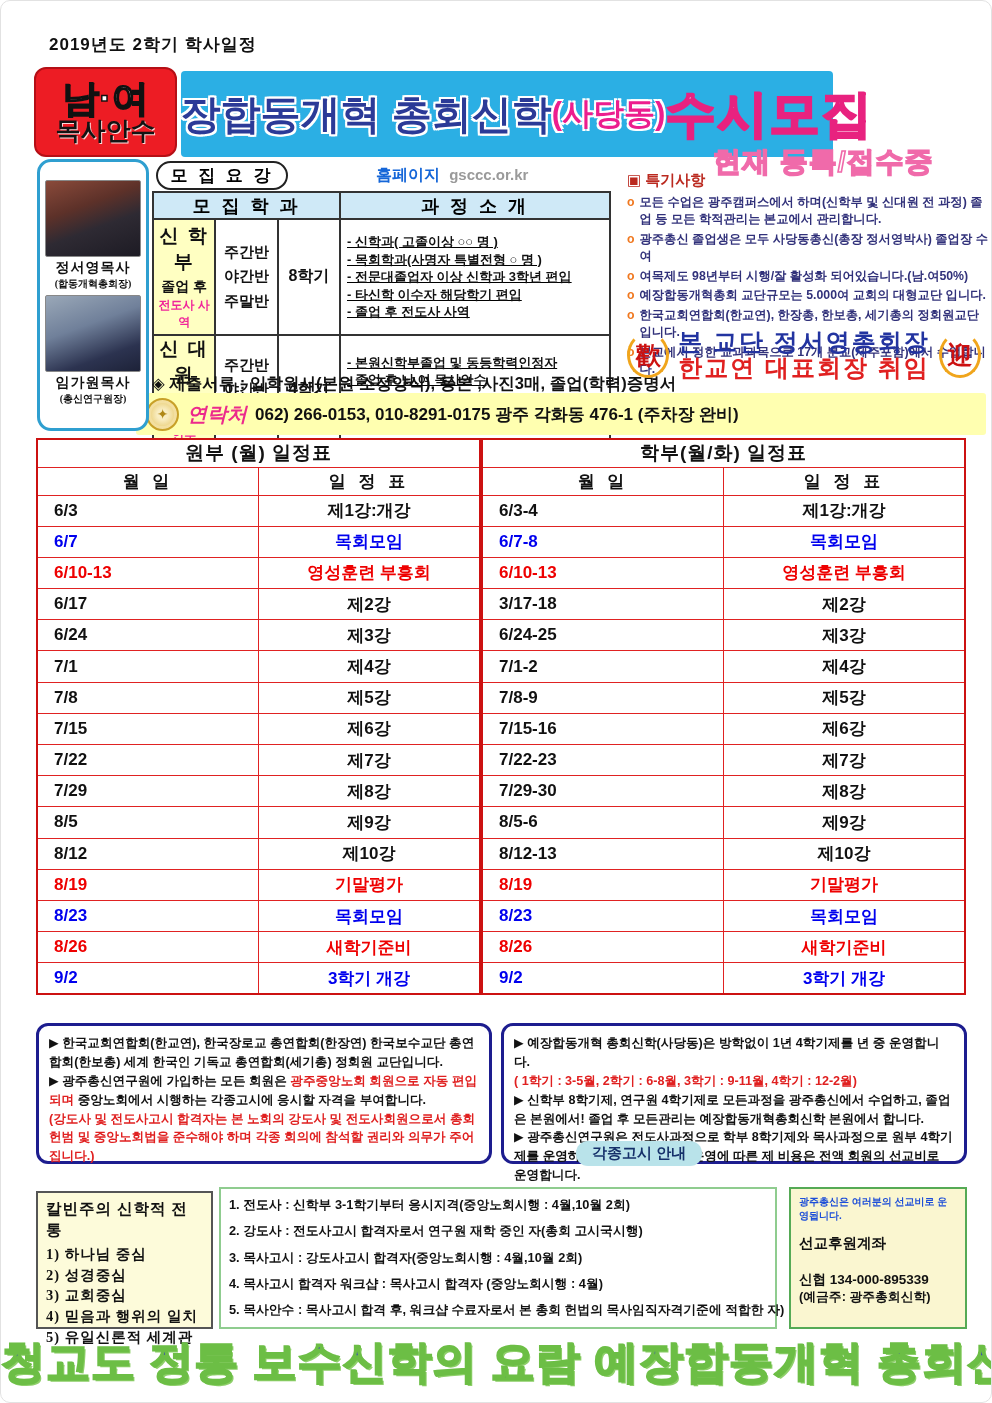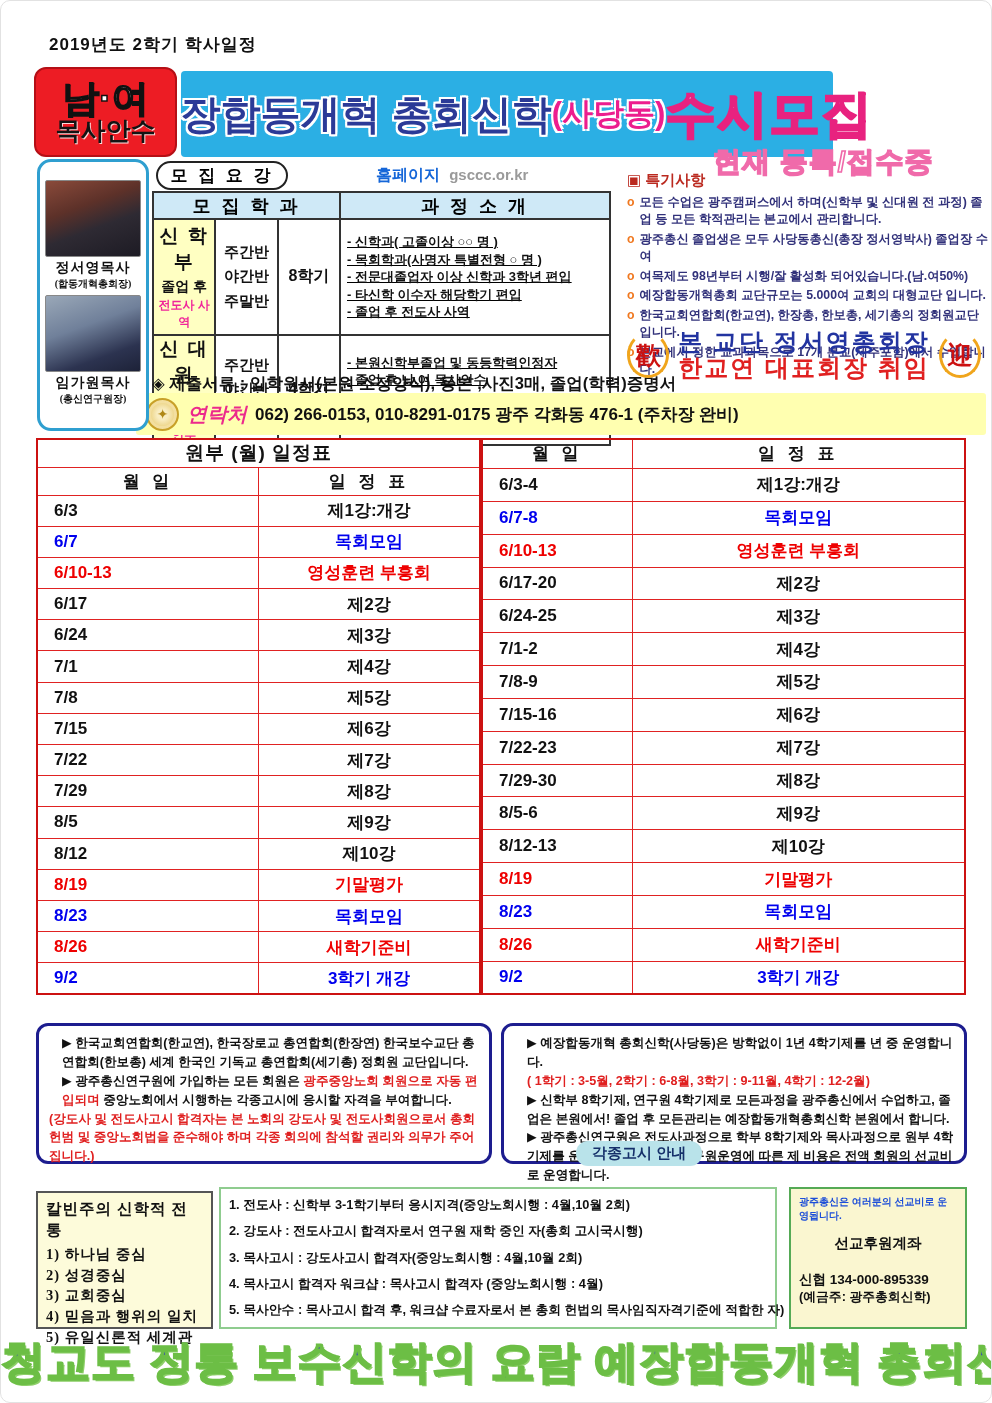--- a/index.html
+++ b/index.html
@@ -81,34 +81,34 @@
   td.d-cell { width:150px; padding-left:16px; }
   td.e-cell { text-align:center; }
   tr.c-black td { color:#111; }
   tr.c-blue td { color:#0000ee; }
   tr.c-red td { color:#ee0000; }
 
   
   .ibox { position:absolute; border:3px solid #1d1d8f; border-radius:12px; background:#fff; padding:8px 10px 6px; }
   .ibox-left { left:35px; top:1022px; width:456px; height:141px; }
   .ibox-right { left:500px; top:1022px; width:466px; height:141px; }
-  .ib-item { font-size:12.6px; font-weight:bold; color:#111; line-height:1.5;margin-left:13px; }
+  .ib-item { font-size:12.6px; font-weight:bold; color:#111; line-height:1.5; }
   .ib-red { color:#e02020; }
   .ib-note { font-size:12.6px; font-weight:bold; color:#e02020; line-height:1.5; }
 
   
   .exam-pill { position:absolute; left:575px; top:1140px; background:#b9e3ea; border-radius:12px; padding:3px 16px; font-size:15px; font-weight:900; color:#15306a; }
   .calvin-box { position:absolute; left:35px; top:1190px; width:177px; height:138px; background:#fdfbda; border:2px solid #555; padding:6px 8px; font-family:"Liberation Serif","DejaVu Serif",serif; }
   .calvin-title { font-size:15.5px; font-weight:900; color:#111; letter-spacing:1px; margin-bottom:3px; }
   .calvin-item { font-size:14.5px; font-weight:bold; color:#111; line-height:1.43; letter-spacing:1px; }
   .exam-box { position:absolute; left:218px; top:1186px; width:558px; height:142px; border:2px solid #8fcc8f; background:#fff; padding:8px 8px; display:flex; flex-direction:column; justify-content:space-between; }
   .exam-item { font-size:12.8px; font-weight:bold; color:#111; white-space:nowrap; }
   .donate-box { position:absolute; left:788px; top:1186px; width:178px; height:142px; border:2px solid #55aa55; background:#faf6d0; padding:6px 8px; }
   .donate-notice { font-size:10px; font-weight:bold; color:#1d4ed8; line-height:1.35; margin-bottom:12px; }
-  .donate-title { font-size:14.5px; font-weight:900; color:#111;text-align:center; }
+  .donate-title { font-size:14.5px; font-weight:900; color:#111; }
   .donate-acct { font-size:13.5px; font-weight:bold; color:#111; margin-top:18px; }
   .donate-holder { font-size:12.8px; font-weight:bold; color:#111; }
 
   
   .footer-banner { position:absolute; left:0; top:1332px; width:992px; text-align:center; font-size:44px; font-weight:900; color:#3848b8; -webkit-text-stroke:2px #6cbe45; letter-spacing:1px; white-space:nowrap; text-shadow:2px 2px 0 #8ecf6a; }
 </style>
 </head>
 <body>
 
 <div class="page">
@@ -340,20 +340,23 @@
           </tr>
 
           <tr class="c-blue">
             <td class="d-cell">9/2</td>
             <td class="e-cell">3학기 개강</td>
           </tr>
         </tbody>
     </table>
     <table class="sched right">
       <tbody>
+          <tr>
+            <th colspan="2" class="t-title">학부(월/화) 일정표</th>
+          </tr>
       <tr>
         <th class="t-head" style="width:150px">월 일</th>
         <th class="t-head">일 정 표</th>
       </tr>
       </tbody>
         <tbody>
 
           <tr class="c-black">
             <td class="d-cell">6/3-4</td>
             <td class="e-cell">제1강:개강</td>
@@ -363,21 +366,21 @@
             <td class="d-cell">6/7-8</td>
             <td class="e-cell">목회모임</td>
           </tr>
 
           <tr class="c-red">
             <td class="d-cell">6/10-13</td>
             <td class="e-cell">영성훈련 부흥회</td>
           </tr>
 
           <tr class="c-black">
-            <td class="d-cell">6/17-20</td>
+            <td class="d-cell">3/17-18</td>
             <td class="e-cell">제2강</td>
           </tr>
 
           <tr class="c-black">
             <td class="d-cell">6/24-25</td>
             <td class="e-cell">제3강</td>
           </tr>
 
           <tr class="c-black">
             <td class="d-cell">7/1-2</td>

